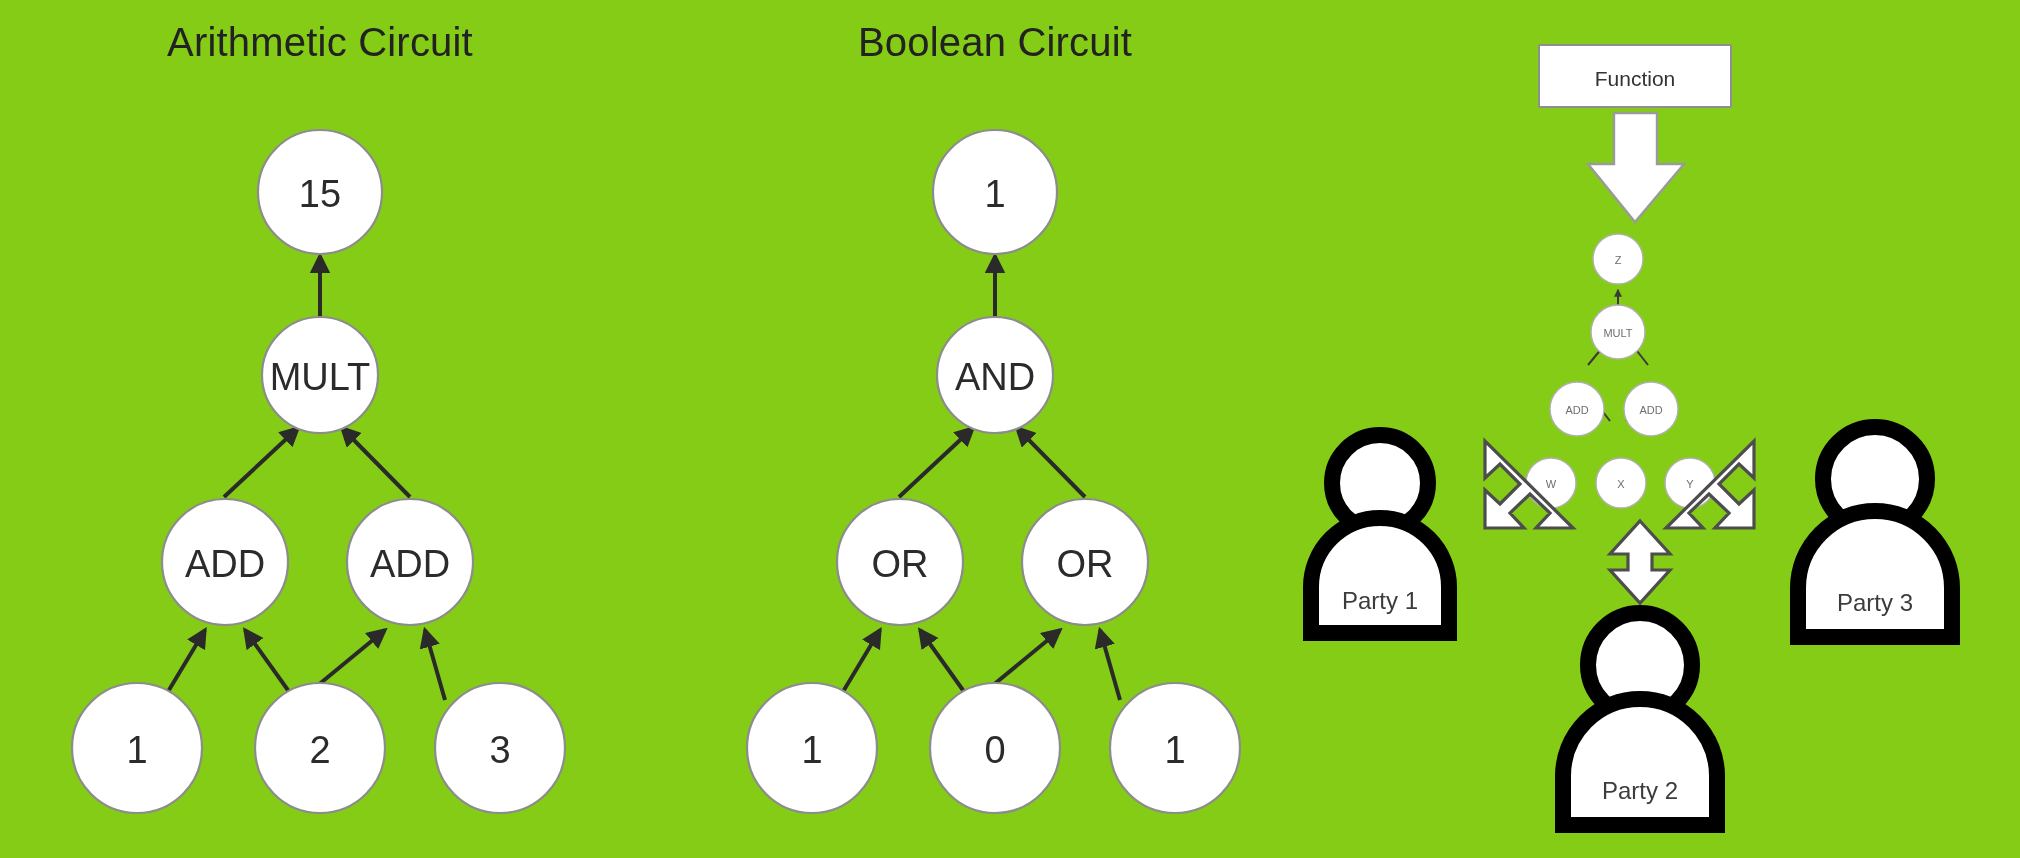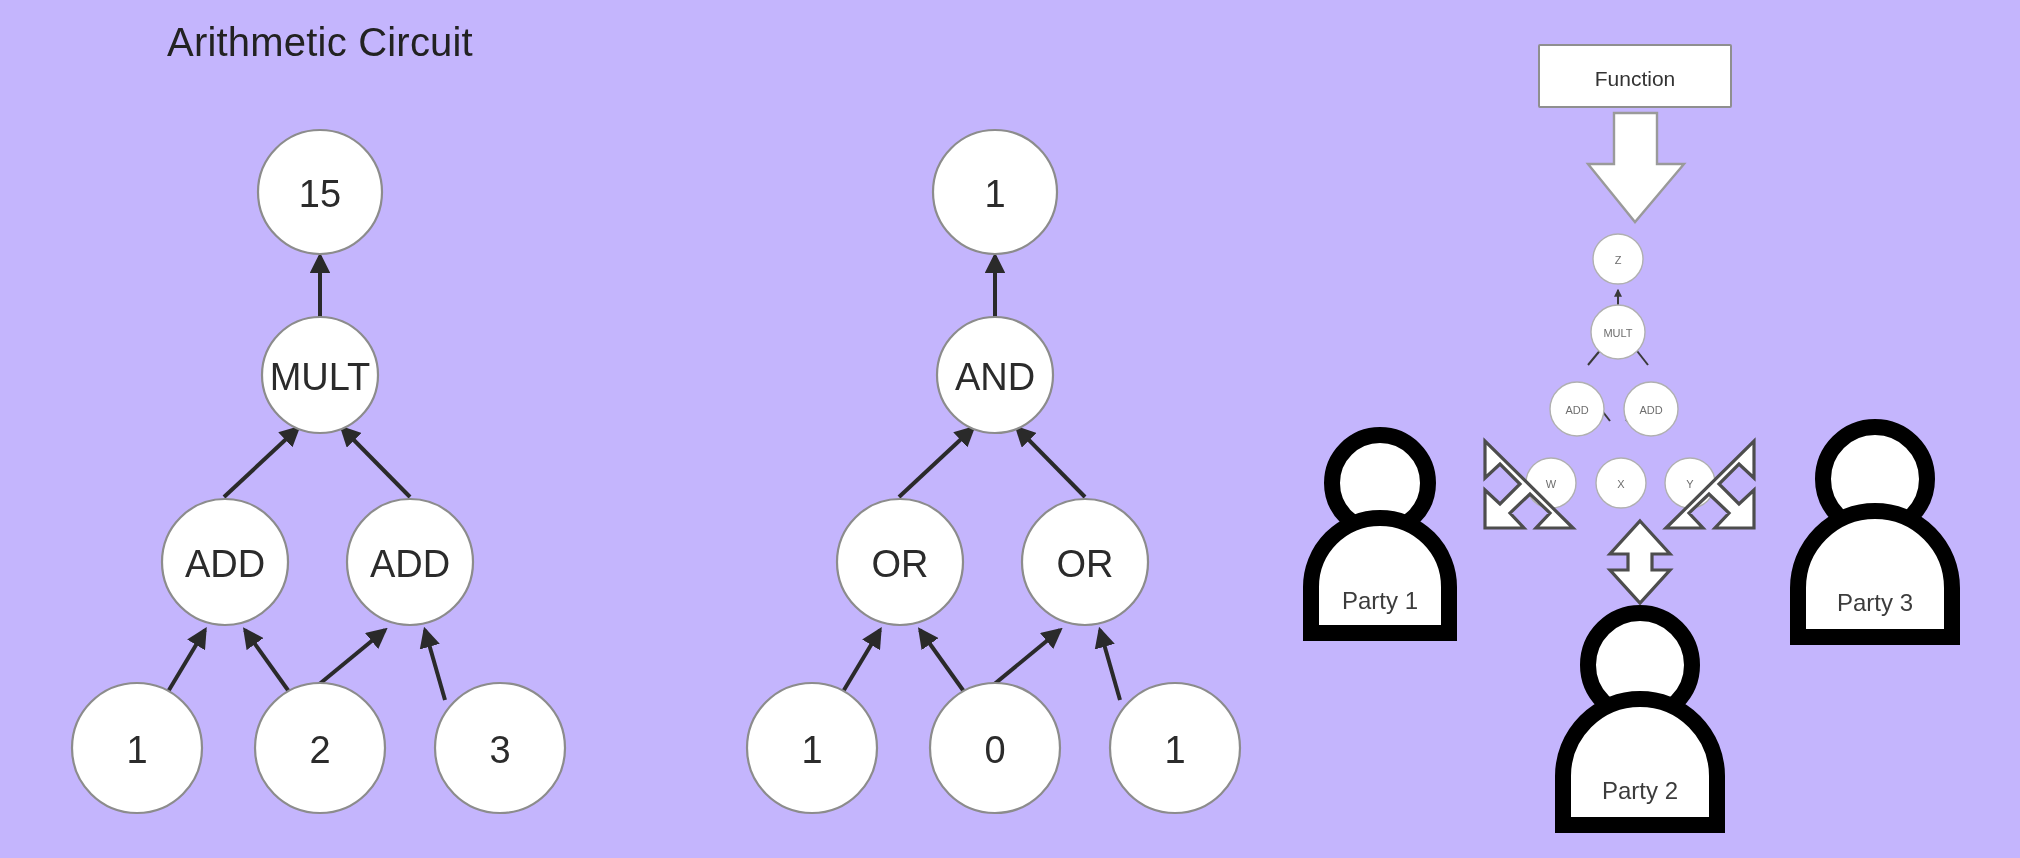--- a/index.html
+++ b/index.html
@@ -8,21 +8,21 @@
     background: #ffffff;
   }
   body {
     font-family: "Liberation Sans", sans-serif;
     color: #1a1a1a;
   }
   #canvas {
     position: relative;
     width: 2020px;
     height: 858px;
-    background: #c4b5fd;
+    background: #84cc16;
     overflow: hidden;
   }
   .panel-title {
     position: absolute;
     text-align: center;
     font-size: 40px;
     font-weight: 400;
     color: #222222;
     letter-spacing: 0.2px;
     white-space: nowrap;
@@ -108,20 +108,21 @@
     dominant-baseline: central;
   }
 </style>
 </head>
 <body>
 
 <div id="canvas">
 
   <div class="panel-title" id="title-arith">Arithmetic Circuit</div>
 
+  <div class="panel-title" id="title-bool">Boolean Circuit</div>
 
   <svg class="layer" viewBox="0 0 2020 858">
     <defs>
       <marker id="arrow" viewBox="0 0 12 12" refX="10" refY="6" markerWidth="5.2" markerHeight="5.2" orient="auto-start-reverse">
         <path d="M 0 0 L 12 6 L 0 12 z" fill="#2a2a2a"></path>
       </marker>
       <marker id="arrow-sm" viewBox="0 0 12 12" refX="10" refY="6" markerWidth="4" markerHeight="4" orient="auto-start-reverse">
         <path d="M 0 0 L 12 6 L 0 12 z" fill="#3a3a3a"></path>
       </marker>
     </defs>

